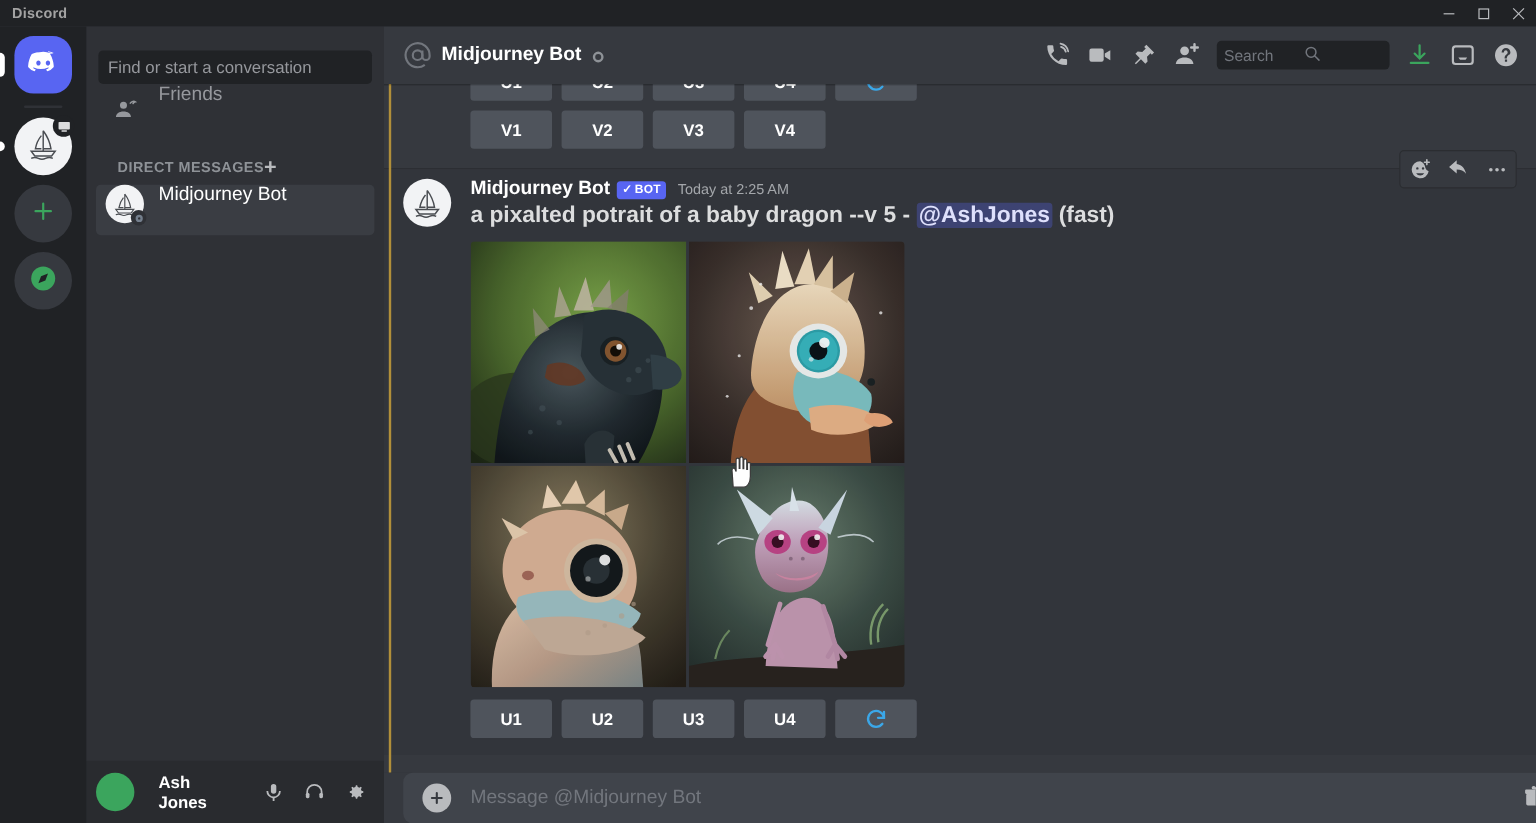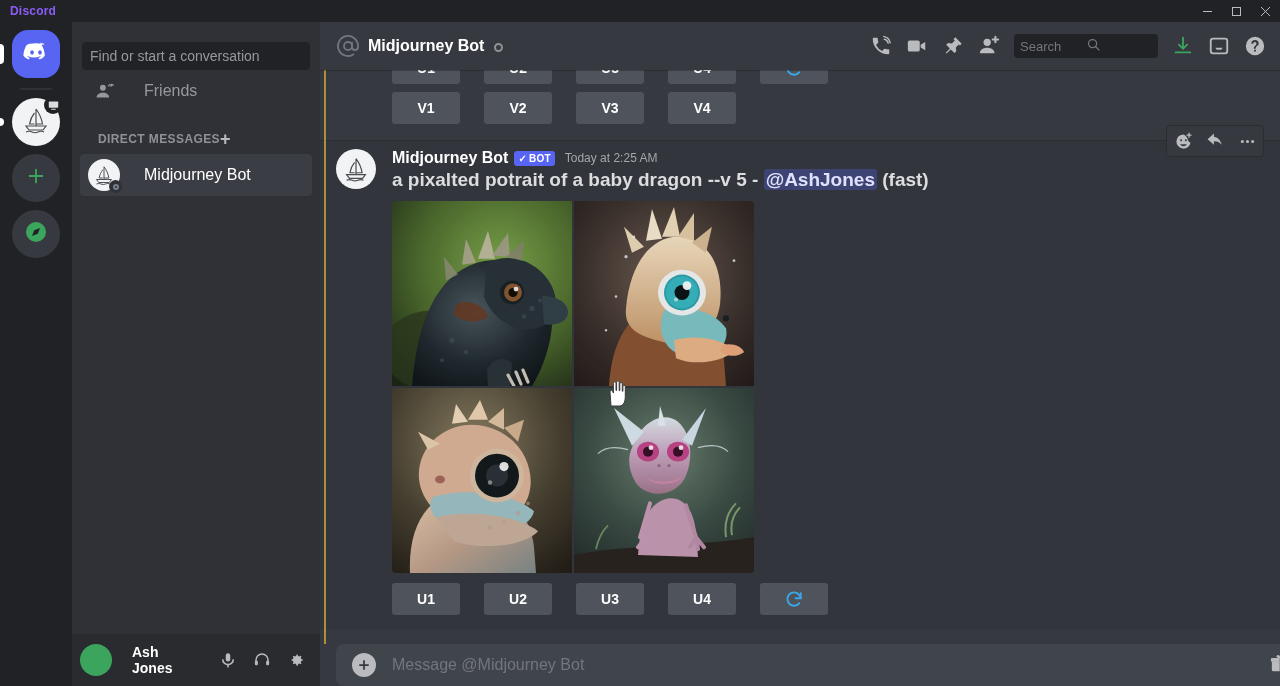--- a/index.html
+++ b/index.html
@@ -12,21 +12,21 @@
   }
   .app { position: relative; width: 1280px; height: 686px; background: #36393f; }
 
   
   .titlebar {
     position: absolute; top: 0; left: 0; width: 1280px; height: 22px;
     background: #202225; z-index: 40;
   }
   .titlebar .brand {
     position: absolute; left: 10px; top: 4px;
-    font-size: 12px; font-weight: bold; color: #8b5cf6; letter-spacing: .2px;
+    font-size: 12px; font-weight: bold; color: #a3a3a3; letter-spacing: .2px;
   }
   .wincontrols { position: absolute; right: 0; top: 0; height: 22px; display: flex; }
   .wincontrols div {
     width: 29px; height: 22px; display: flex; align-items: center; justify-content: center;
     color: #b9bbbe;
   }
   .wincontrols div svg { display: block; }
 
   
   .rail {
@@ -60,21 +60,21 @@
     background: #2f3136; z-index: 15;
   }
   .dmsearchwrap { height: 48px; display: flex; align-items: flex-end; padding: 0 10px; }
   .dmsearch {
     width: 100%; height: 28px; background: #202225; border-radius: 4px;
     display: flex; align-items: center; padding: 0 8px;
     font-size: 14px; color: #96989d;
   }
   .dmlist { padding: 0 8px; }
   .dmrow {
-    height: 42px; display: flex; align-items: center; gap: 24px;
+    height: 42px; display: flex; gap: 12px;
     padding: 0 8px; border-radius: 4px; color: #96989d;
     font-size: 16px; font-weight: 500;
   }
   .dmrow.active { background: #3a3d43; color: #fff; }
   .dmrow .avatar {
     width: 32px; height: 32px; border-radius: 50%; background: #f2f3f5;
     display: flex; align-items: center; justify-content: center; position: relative; flex: 0 0 32px;
   }
   .dmrow .avatar .status {
     position: absolute; right: -2px; bottom: -2px; width: 13px; height: 13px;
@@ -133,21 +133,21 @@
     background: #36393f; overflow: hidden;
   }
   .goldline {
     position: absolute; left: 4px; top: 0; width: 2px; height: 574px; background: #b18f3a; z-index: 9;
   }
   .msg { position: relative; padding: 0 16px 0 72px; }
   .msg.prev { padding-top: 0; }
   .msg.hovered { background: #32353b; }
   .msgdivider { height: 1px; background: #2c2e33; margin: 0; }
 
-  .btnrow { display: flex; gap: 24px; padding: 0 0 8px 0; align-items: flex-end; }
+  .btnrow { display: flex; gap: 8px; padding: 0 0 8px 0; align-items: flex-end; }
   .mjbtn {
     min-width: 68px; height: 32px; background: #4f545c; border-radius: 3px;
     color: #fff; font-size: 14px; font-weight: 600;
     display: flex; align-items: center; justify-content: center;
   }
   .mjbtn.icon { background: #4f545c; }
   .mjbtn.icon svg { display: block; }
 
   .msgavatar {
     position: absolute; left: 16px; top: 8px; width: 40px; height: 40px; border-radius: 50%;

